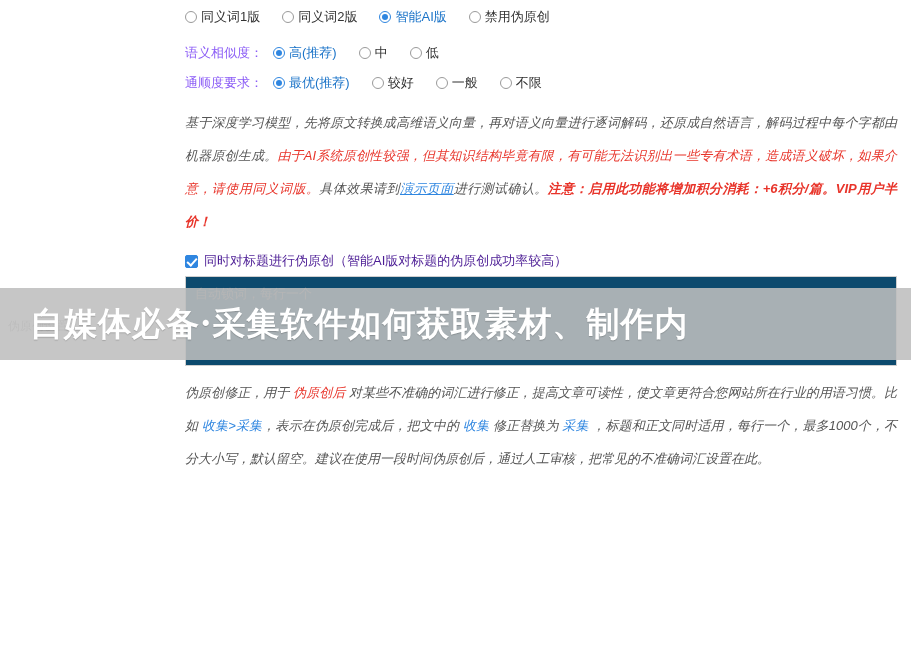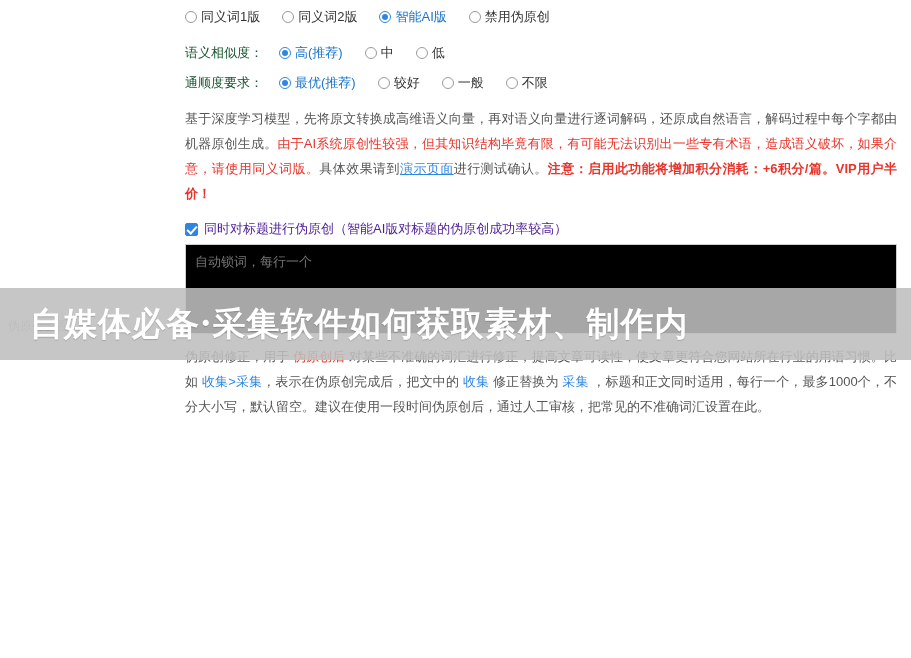--- a/index.html
+++ b/index.html
@@ -68,32 +68,33 @@
   .radio-opt .lbl {
     font-size: 13px;
     color: #333;
   }
   .radio-opt.checked .lbl {
     color: #1a73c8;
   }
 
   .form-label {
     font-size: 13px;
-    color: #14532d;
-    margin-right: 16px;
+    color: #8b5cf6;
+    margin-right: 10px;
     white-space: nowrap;
   }
 
   
   .desc {
     font-size: 13px;
-    line-height: 25px;
+    line-height: 33px;
     color: #555555;
     margin: 10px 0 0 0;
     text-align: justify;
+    font-style: italic;
   }
   .desc.p1 { margin-top: 14px; }
   .red { color: #e8342a; }
   .red-b { color: #e8342a; font-weight: bold; }
   .link { color: #2f86e0; }
   .orange { color: #e8342a; }
 
   
   .check-row {
     display: flex;
@@ -126,21 +127,21 @@
     font-size: 13px;
     color: #4c1d95;
   }
 
   
   textarea.box {
     display: block;
     width: 100%;
     box-sizing: border-box;
     border: 1px solid #cfcfcf;
-    background: #000000;
+    background: #0c4a6e;
     font-family: Liberation Mono, monospace;
     font-size: 13px;
     color: #9a9a9a;
     padding: 8px 9px;
     resize: none;
     outline: none;
   }
   #lock-words-textarea {
     height: 90px;
     margin-top: 6px;

